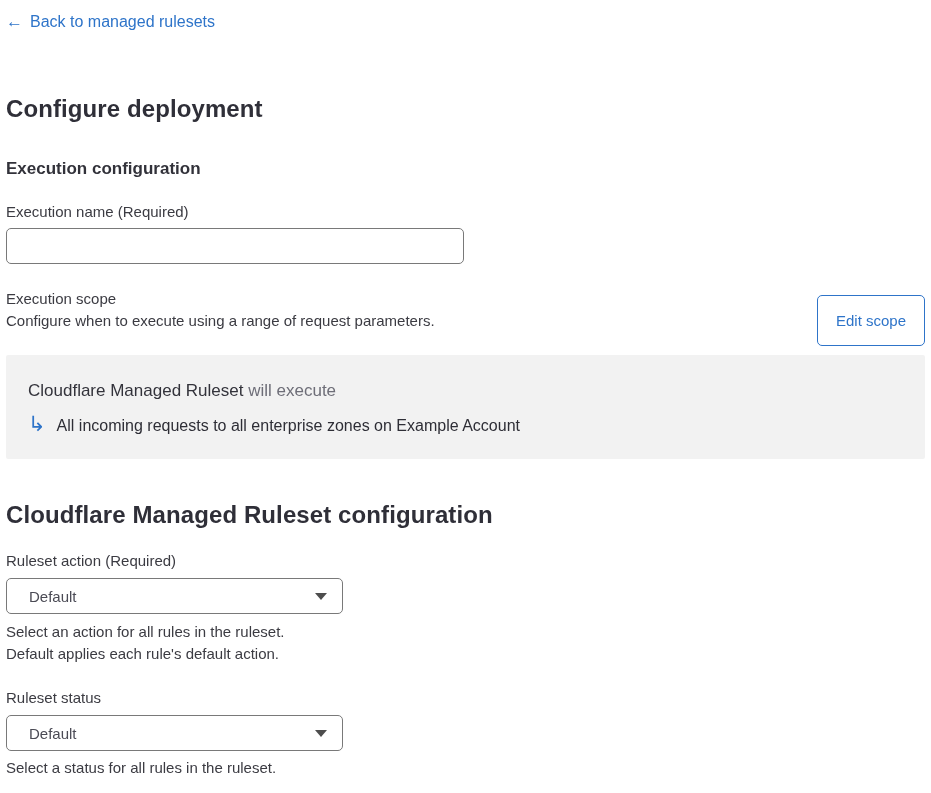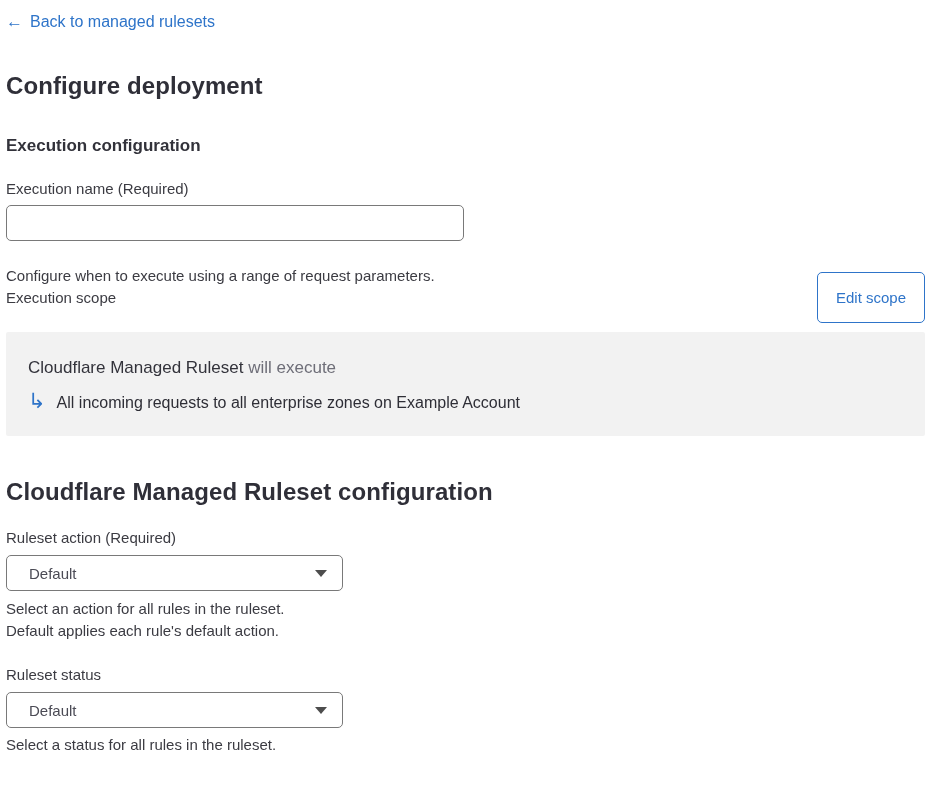--- a/index.html
+++ b/index.html
@@ -15,21 +15,21 @@
   
   .back-link {
     display: inline-flex; align-items: center; gap: 7px;
     color: #2e74c9; font-size: 16px; line-height: 19px;
     cursor: pointer; text-decoration: none;
   }
   .back-link .arrow { font-size: 17px; }
 
   
   h1.page-title {
-    margin-top: 41px;
+    margin-top: 64px;
     font-size: 24px; line-height: 28px; font-weight: 600;
     color: #2f2f38; letter-spacing: .1px;
   }
   h2.section-title {
     margin-top: 36px;
     font-size: 17px; line-height: 20px; font-weight: 700;
     color: #32323a;
   }
   h1.page-title.second { margin-top: 42px; }
   h2.section-title.second { margin-top: 37px; }
@@ -122,22 +122,22 @@
 
   <h1 class="page-title">Configure deployment</h1>
 
   <h2 class="section-title">Execution configuration</h2>
 
   <div class="field-label">Execution name (Required)</div>
   <input class="text-input" type="text" placeholder="" style="">
 
   <div class="scope-row">
     <div>
+      <div class="scope-text">Execution scope</div>
       <div class="scope-text">Configure when to execute using a range of request parameters.</div>
-      <div class="scope-text">Execution scope</div>
     </div>
     <button class="edit-scope-btn">Edit scope</button>
   </div>
 
   <div class="summary-panel">
     <div class="summary-line1">
       <span class="ruleset-name">Cloudflare Managed Ruleset</span>
       <span class="muted">will execute</span>
     </div>
     <div class="summary-line2">

